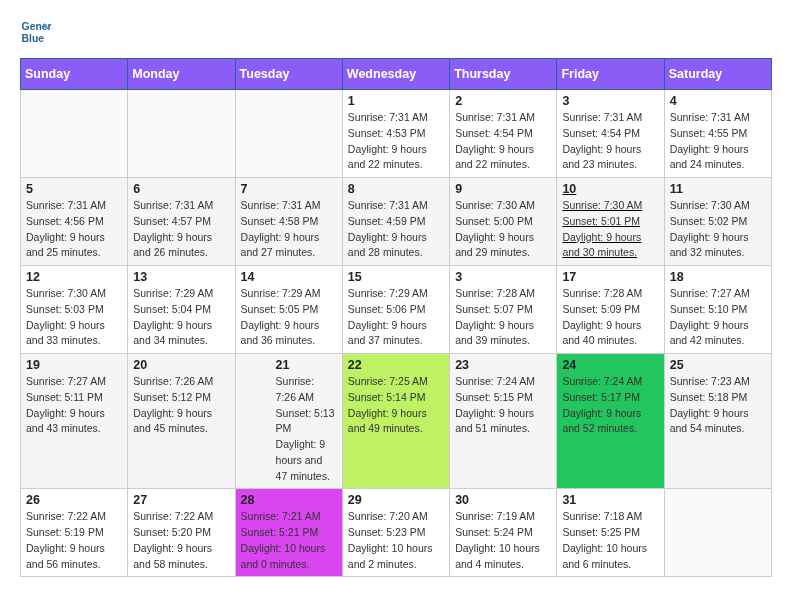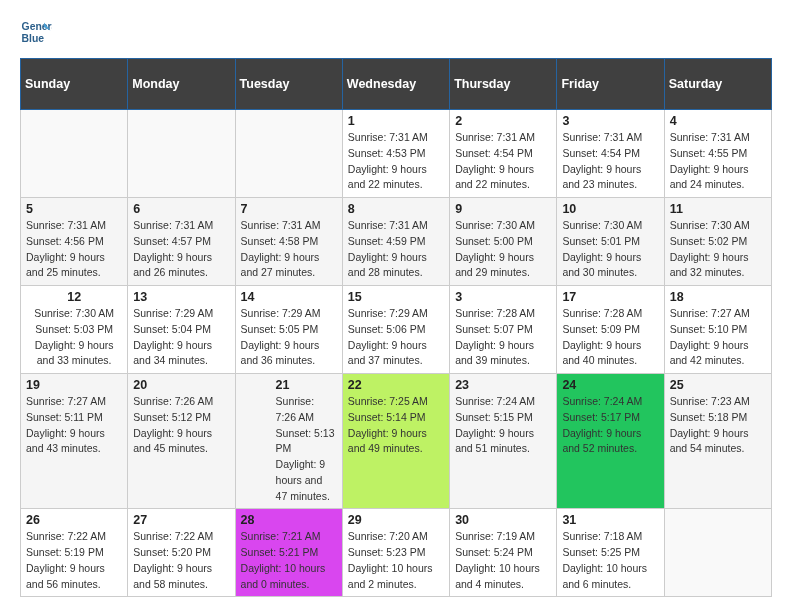--- a/index.html
+++ b/index.html
@@ -50,25 +50,25 @@
       font-size: 14px;
       color: #444;
       margin-top: 2px;
     }
     .calendar {
       width: 100%;
       border-collapse: collapse;
       border: 1px solid #bbb;
     }
     .calendar th {
-      background: #404040;
+      background: #8b5cf6;
       color: #fff;
       font-size: 12.5px;
       font-weight: bold;
-      padding: 18px 4px;
+      padding: 8px 4px;
       text-align: left;
       border: 1px solid #2563a0;
     }
     .calendar td {
       border: 1px solid #ccc;
       vertical-align: top;
       padding: 4px 5px;
       width: calc(100% / 7);
       min-height: 80px;
       background: #fff;
@@ -168,31 +168,31 @@
             <div class="day-info">Sunrise: 7:31 AM<br>Sunset: 4:58 PM<br>Daylight: 9 hours and 27 minutes.</div>
           </td>
           <td style="background: rgb(245, 245, 245);">
             <span class="day-num">8</span>
             <div class="day-info">Sunrise: 7:31 AM<br>Sunset: 4:59 PM<br>Daylight: 9 hours and 28 minutes.</div>
           </td>
           <td style="background: rgb(245, 245, 245);">
             <span class="day-num">9</span>
             <div class="day-info">Sunrise: 7:30 AM<br>Sunset: 5:00 PM<br>Daylight: 9 hours and 29 minutes.</div>
           </td>
-          <td style="background: rgb(245, 245, 245);">
+          <td style="background: rgb(245, 245, 245); text-decoration: underline;">
             <span class="day-num">10</span>
             <div class="day-info">Sunrise: 7:30 AM<br>Sunset: 5:01 PM<br>Daylight: 9 hours and 30 minutes.</div>
           </td>
           <td style="background: rgb(245, 245, 245);">
             <span class="day-num">11</span>
             <div class="day-info">Sunrise: 7:30 AM<br>Sunset: 5:02 PM<br>Daylight: 9 hours and 32 minutes.</div>
           </td>
         </tr>
         <tr>
-          <td style="background: rgb(255, 255, 255); text-align: center;">
+          <td style="background: rgb(255, 255, 255);">
             <span class="day-num">12</span>
             <div class="day-info">Sunrise: 7:30 AM<br>Sunset: 5:03 PM<br>Daylight: 9 hours and 33 minutes.</div>
           </td>
           <td style="background: rgb(255, 255, 255);">
             <span class="day-num">13</span>
             <div class="day-info">Sunrise: 7:29 AM<br>Sunset: 5:04 PM<br>Daylight: 9 hours and 34 minutes.</div>
           </td>
           <td style="background: rgb(255, 255, 255);">
             <span class="day-num">14</span>
             <div class="day-info">Sunrise: 7:29 AM<br>Sunset: 5:05 PM<br>Daylight: 9 hours and 36 minutes.</div>

